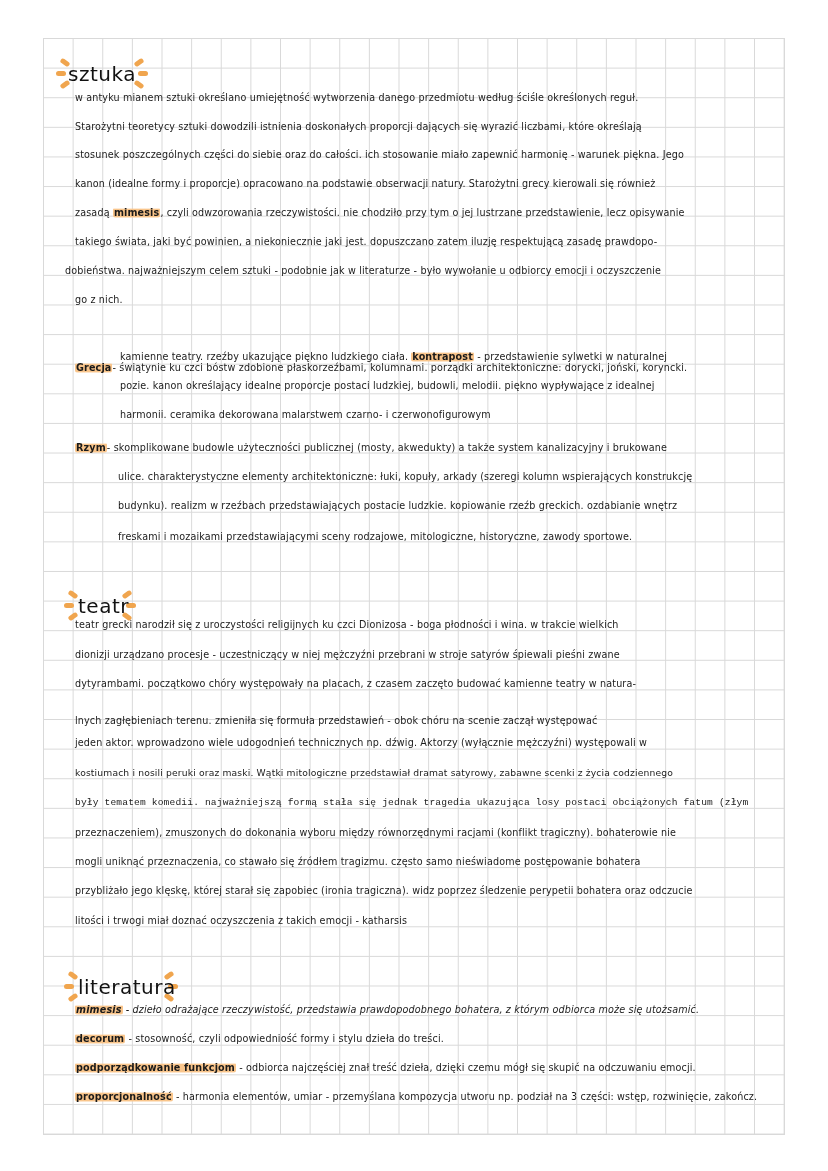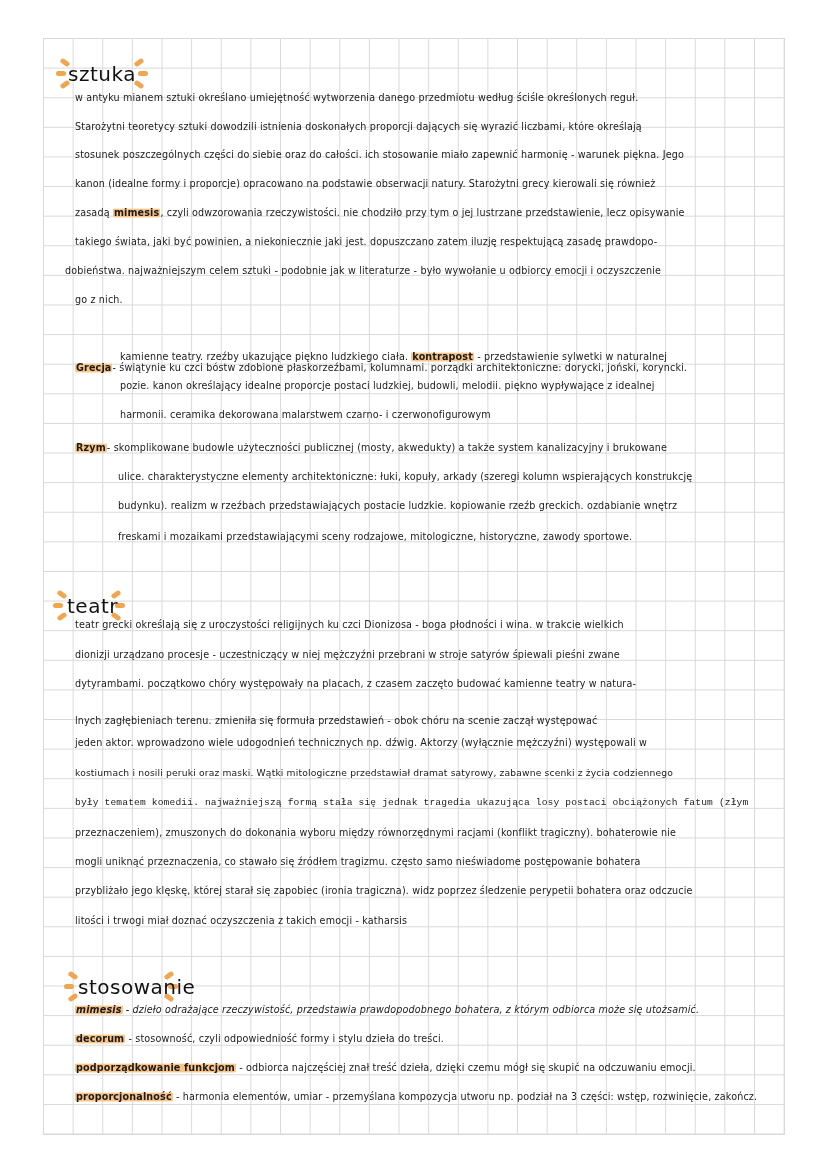--- a/index.html
+++ b/index.html
@@ -75,54 +75,54 @@
 <div class="line" style="left:120px; top:379px;">pozie. kanon określający idealne proporcje postaci ludzkiej, budowli, melodii. piękno wypływające z idealnej</div>
 <div class="line" style="left:120px; top:408px;">harmonii. ceramika dekorowana malarstwem czarno- i czerwonofigurowym</div>
 
 <div class="line" style="left:75px; top:441px;">
   <span class="hl">Rzym</span><span>- skomplikowane budowle użyteczności publicznej (mosty, akwedukty) a także system kanalizacyjny i brukowane</span>
 </div>
 <div class="line" style="left:118px; top:470px;">ulice. charakterystyczne elementy architektoniczne: łuki, kopuły, arkady (szeregi kolumn wspierających konstrukcję</div>
 <div class="line" style="left:118px; top:499px;">budynku). realizm w rzeźbach przedstawiających postacie ludzkie. kopiowanie rzeźb greckich. ozdabianie wnętrz</div>
 <div class="line" style="left:118px; top:530px;">freskami i mozaikami przedstawiającymi sceny rodzajowe, mitologiczne, historyczne, zawody sportowe.</div>
 
-<div class="heading" style="left:67px; top:582px;">
+<div class="heading" style="left:78px; top:582px;">
   <span class="sparks" style="left:-14px; top:-6px; width:70px; height:36px;">
     <span class="spark" style="left:4px; top:4px; transform:rotate(35deg);"></span>
     <span class="spark" style="left:0px; top:15px;"></span>
     <span class="spark" style="left:4px; top:26px; transform:rotate(-35deg);"></span>
     <span class="spark" style="left:58px; top:4px; transform:rotate(-35deg);"></span>
     <span class="spark" style="left:62px; top:15px;"></span>
     <span class="spark" style="left:58px; top:26px; transform:rotate(35deg);"></span>
   </span>
   <span class="title">teatr</span>
 </div>
 
-<div class="line" style="left:75px; top:618px;">teatr grecki określają się z uroczystości religijnych ku czci Dionizosa - boga płodności i wina. w trakcie wielkich</div>
+<div class="line" style="left:75px; top:618px;">teatr grecki narodził się z uroczystości religijnych ku czci Dionizosa - boga płodności i wina. w trakcie wielkich</div>
 <div class="line" style="left:75px; top:648px;">dionizji urządzano procesje - uczestniczący w niej mężczyźni przebrani w stroje satyrów śpiewali pieśni zwane</div>
 <div class="line" style="left:75px; top:677px;">dytyrambami. początkowo chóry występowały na placach, z czasem zaczęto budować kamienne teatry w natura-</div>
 <div class="line" style="left:75px; top:706px;margin-top:8px;">lnych zagłębieniach terenu. zmieniła się formuła przedstawień - obok chóru na scenie zaczął występować</div>
 <div class="line" style="left:75px; top:736px;">jeden aktor. wprowadzono wiele udogodnień technicznych np. dźwig. Aktorzy (wyłącznie mężczyźni) występowali w</div>
 <div class="line" style="left:75px; top:766px; font-size:9.2px;">kostiumach i nosili peruki oraz maski. Wątki mitologiczne przedstawiał dramat satyrowy, zabawne scenki z życia codziennego</div>
 <div class="line" style="left:75px; top:796px;font-family:Liberation Mono, monospace;">były tematem komedii. najważniejszą formą stała się jednak tragedia ukazująca losy postaci obciążonych fatum (złym</div>
 <div class="line" style="left:75px; top:826px;">przeznaczeniem), zmuszonych do dokonania wyboru między równorzędnymi racjami (konflikt tragiczny). bohaterowie nie</div>
 <div class="line" style="left:75px; top:855px;">mogli uniknąć przeznaczenia, co stawało się źródłem tragizmu. często samo nieświadome postępowanie bohatera</div>
 <div class="line" style="left:75px; top:884px;">przybliżało jego klęskę, której starał się zapobiec (ironia tragiczna). widz poprzez śledzenie perypetii bohatera oraz odczucie</div>
 <div class="line" style="left:75px; top:914px;">litości i trwogi miał doznać oczyszczenia z takich emocji - katharsis</div>
 
 <div class="heading" style="left:78px; top:963px;">
   <span class="sparks" style="left:-14px; top:-6px; width:112px; height:36px;">
     <span class="spark" style="left:4px; top:4px; transform:rotate(35deg);"></span>
     <span class="spark" style="left:0px; top:15px;"></span>
     <span class="spark" style="left:4px; top:26px; transform:rotate(-35deg);"></span>
     <span class="spark" style="left:100px; top:4px; transform:rotate(-35deg);"></span>
     <span class="spark" style="left:104px; top:15px;"></span>
     <span class="spark" style="left:100px; top:26px; transform:rotate(35deg);"></span>
   </span>
-  <span class="title">stosowanie</span>
+  <span class="title">literatura</span>
 </div>
 
 <div class="line" style="left:75px; top:1003px;font-style:italic;">
   <span class="hl">mimesis</span><span> - dzieło odrażające rzeczywistość, przedstawia prawdopodobnego bohatera, z którym odbiorca może się utożsamić.</span>
 </div>
 <div class="line" style="left:75px; top:1032px;text-align:center;">
   <span class="hl">decorum</span><span> - stosowność, czyli odpowiedniość formy i stylu dzieła do treści.</span>
 </div>
 <div class="line" style="left:75px; top:1061px;">
   <span class="hl">podporządkowanie funkcjom</span><span> - odbiorca najczęściej znał treść dzieła, dzięki czemu mógł się skupić na odczuwaniu emocji.</span>

